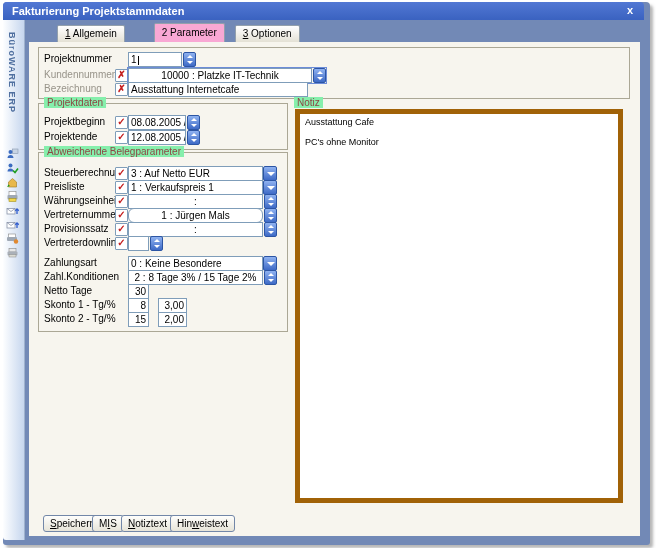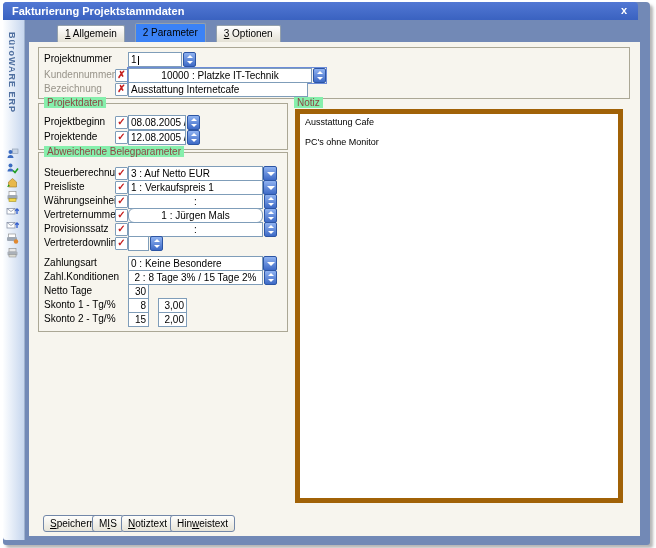--- a/index.html
+++ b/index.html
@@ -1,29 +1,29 @@
 <!DOCTYPE html>
 <html><head>
 <meta charset="utf-8">
 <style>
   html,body{margin:0;padding:0;background:#fff;}
   .stage{position:relative;width:656px;height:548px;background:#fff;font-family:"Liberation Sans",sans-serif;overflow:hidden;}
   .window{position:absolute;left:3px;top:2px;width:647px;height:543px;background:#7289B6;border-radius:4px 4px 3px 3px;box-shadow:3px 3px 3px rgba(110,110,110,.5);}
-  .titlebar{position:absolute;left:0;top:0;right:12px;height:18px;border-radius:4px 4px 0 0;background:linear-gradient(#5278D4,#3A62C0);}
+  .titlebar{position:absolute;left:0;top:0;right:6px;height:18px;border-radius:4px 4px 0 0;background:linear-gradient(#5278D4,#3A62C0);}
   .title-text{color:#fff;font-size:11px;font-weight:bold;line-height:18px;padding-left:9px;white-space:nowrap;}
   .close-x{position:absolute;right:11px;top:2px;color:#fff;font-weight:bold;font-size:11px;cursor:default;}
   
   .sidebar{position:absolute;left:0;top:18px;width:21px;bottom:5px;background:linear-gradient(90deg,#FDFEFF,#C6D6EE);border-radius:0 0 0 3px;border-right:1px solid #9FB2CE;}
   .brand{position:absolute;top:12px;left:4px;writing-mode:vertical-rl;color:#5070A0;font-size:9px;font-weight:bold;letter-spacing:1px;white-space:nowrap;}
   .side-icons{position:absolute;top:128px;left:3px;display:flex;flex-direction:column;gap:1px;}
   .side-icons svg{display:block;}
   
   .tabs{position:absolute;left:54px;top:23px;height:17px;display:flex;align-items:flex-end;gap:10px;}
   .tab{height:16px;line-height:16px;padding:0 7px;font-size:10px;color:#000;background:linear-gradient(#FFFFFF,#E4E1D5);border:1px solid #93A0AC;border-bottom:none;border-radius:2px 2px 0 0;}
-  .tab.active{height:18px;line-height:18px;background:#3b82f6;position:relative;z-index:3;}
+  .tab.active{height:18px;line-height:18px;background:#f9a8d4;position:relative;z-index:3;margin-left:19px;}
   
   .panel{position:absolute;left:26px;top:40px;width:611px;height:494px;background:#F7F5EE;z-index:2;}
   .gbox{position:absolute;border:1px solid #ABA795;}
   .gtitle{position:absolute;top:-7px;left:5px;background:#86efac;padding:0 3px;color:#8C4744;font-size:10px;white-space:nowrap;}
   .row{position:absolute;left:0;height:15px;}
   .lbl{position:absolute;left:15px;top:1px;font-size:10px;color:#000;white-space:nowrap;}
   .lbl.dis{color:#98948A;}
   .chk{position:absolute;left:86px;top:1px;width:11px;height:11px;background:#fff;border:1px solid #7F9DB9;border-radius:1px;}
   .chk .glyph{display:block;text-align:center;font-size:10px;font-weight:bold;line-height:11px;color:#C41E1E;transform:translateY(-1px);}
   .ctl{position:absolute;left:99px;top:0;display:flex;}

